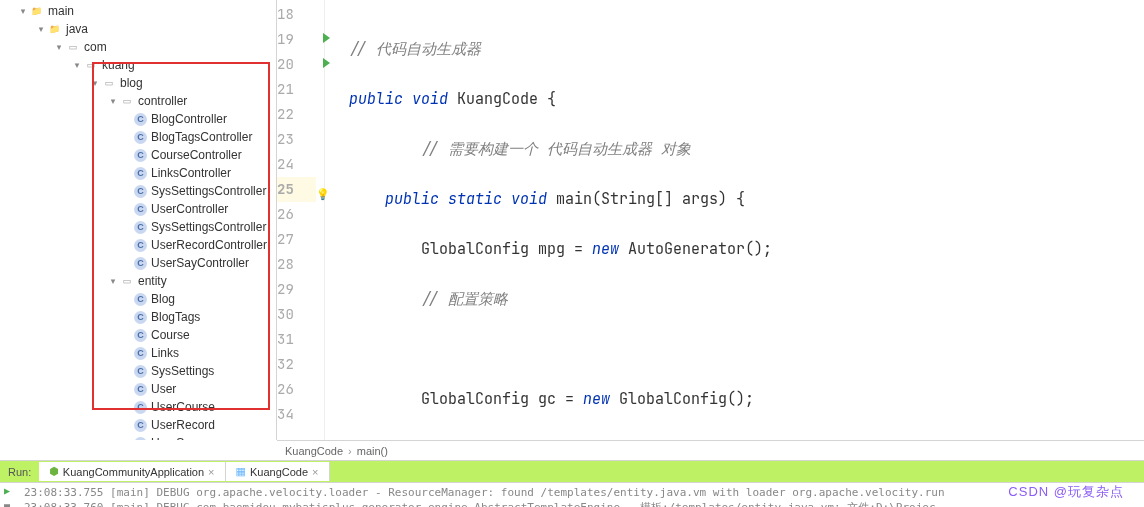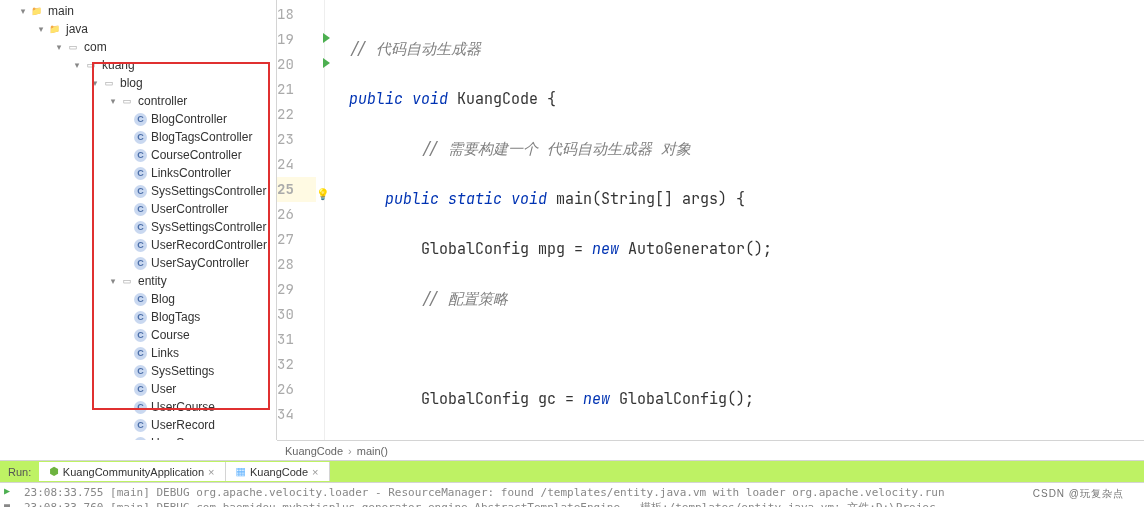--- a/index.html
+++ b/index.html
@@ -27,21 +27,21 @@
     .bc-sep { margin: 0 5px; color: #999; }
     .run-panel { height: 22px; border-top: 1px solid #d4d4d4; display: flex; align-items: center; font-size: 11px; background: #bef264; text-align: right; }
     .run-label { padding: 0 8px; color: #555; }
     .tab { padding: 3px 10px; border-right: 1px solid #d4d4d4; background: #fff; display: flex; align-items: center; gap: 4px; }
     .tab.active { background: #fff; }
     .tab-close { color: #999; cursor: pointer; }
     .console { height: 36px; border-top: 1px solid #d4d4d4; background: #fff; font-family: Consolas, monospace; font-size: 11px; color: #888; padding: 2px 4px; display: flex; overflow: hidden; }
     .console-controls { width: 20px; display: flex; flex-direction: column; gap: 2px; }
     .console-btn { width: 14px; height: 14px; font-size: 10px; }
     .console-text { flex: 1; line-height: 15px; white-space: nowrap; }
-    .watermark { position: absolute; right: 20px; bottom: 6px; color: #737373; font-size: 10px; pointer-events: none; letter-spacing: 1px; }
+    .watermark { position: absolute; right: 20px; bottom: 6px; color: #8b5cf6; font-size: 13px; pointer-events: none; letter-spacing: 1px; }
   </style>
 </head>
 <body>
 
 <div class="main-area">
   <div class="sidebar">
     <div class="tree-node" style="padding-left:18px">
         <span class="chev">▾</span>
         <span class="folder-icon">📁</span>
         <span>main</span>

